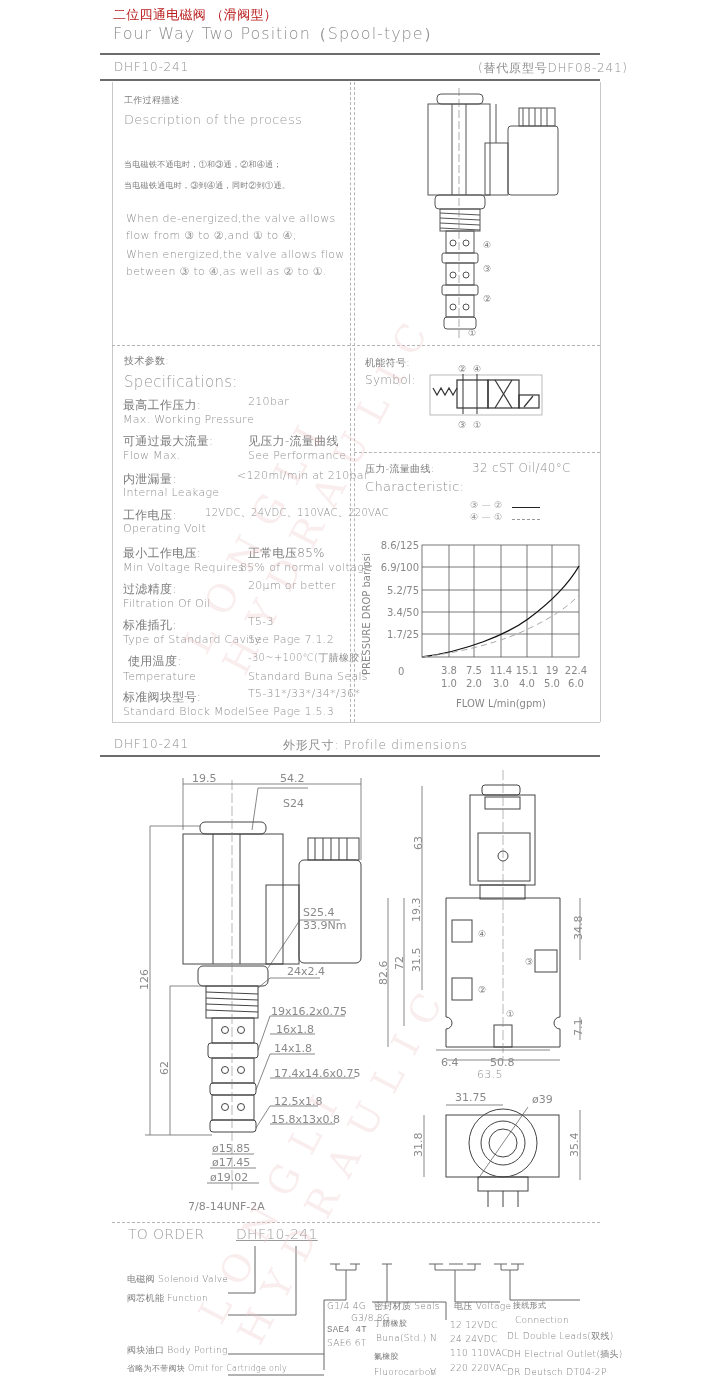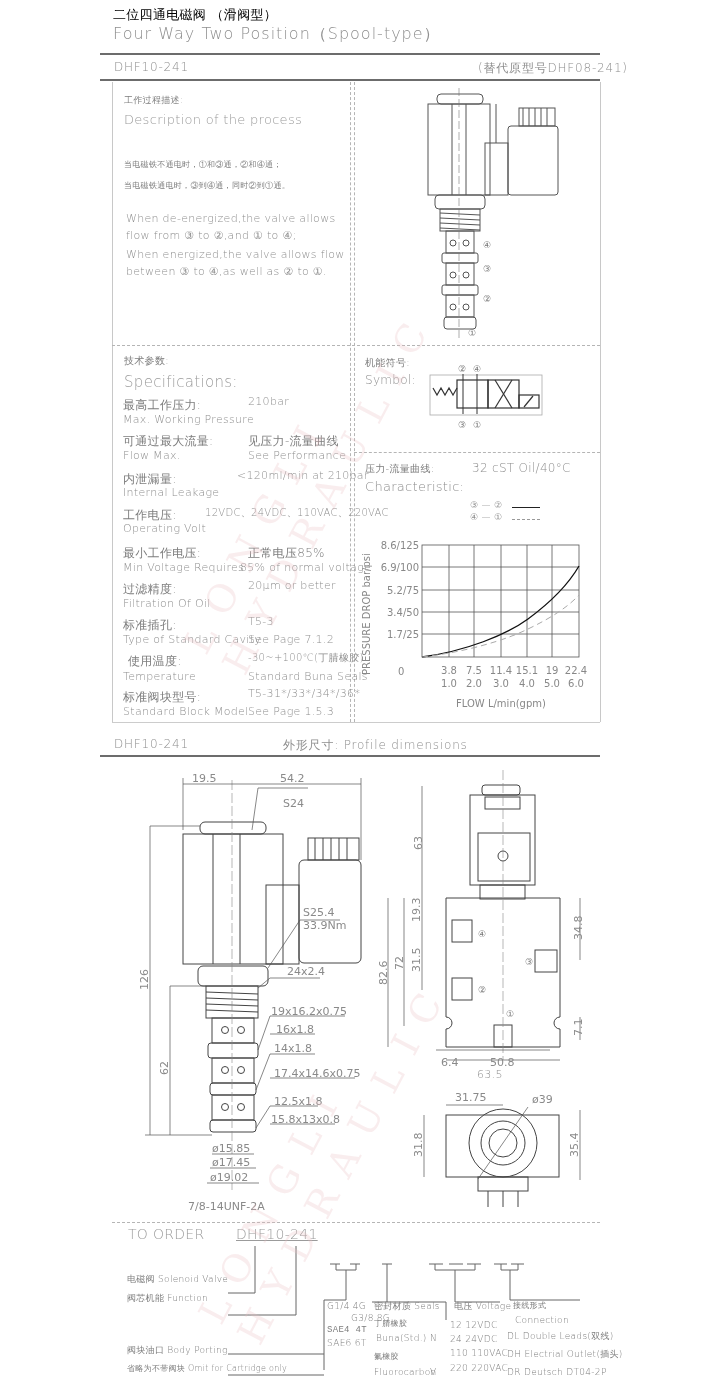--- a/index.html
+++ b/index.html
@@ -1,20 +1,20 @@
 <!DOCTYPE html>
 <html><head>
 <meta charset="utf-8">
 <style>
   html, body { margin:0; padding:0; background:#ffffff; }
   body { width:706px; height:1390px; position:relative; overflow:hidden;
          font-family:"DejaVu Sans", sans-serif; color:#8a8a8a; }
   .abs { position:absolute; white-space:nowrap; }
   .cad { font-family:"DejaVu Sans", sans-serif; font-weight:200; color:#8c8c8c; letter-spacing:0.3px; }
-  .title-cn { font-size:13px; color:#000000; }
+  .title-cn { font-size:13px; color:#b91c1c; }
   .title-en { font-size:16px; color:#8e8e8e; letter-spacing:1px; }
   .hdr { font-size:12px; color:#8e8e8e; letter-spacing:0.8px; }
   .cn { font-size:9px; color:#7d7d7d; }
   .en { font-size:11px; color:#8f8f8f; }
   .en-lg { font-size:14px; color:#9b9b9b; }
   .spec-cn { font-size:12px; color:#7d7d7d; }
   .spec-en { font-size:11px; color:#8f8f8f; }
   .hline { position:absolute; height:0; border-top:1px solid #777; }
   .hline.thick { border-top:2px solid #6c6c6c; }
   .hline.dash { border-top:1px dashed #b5b5b5; }

